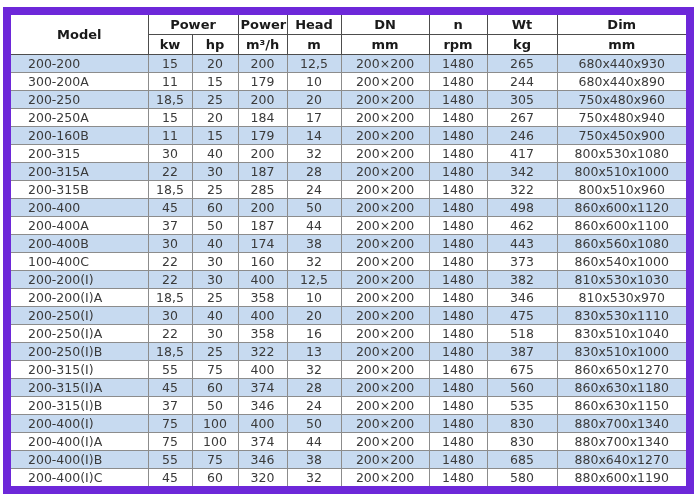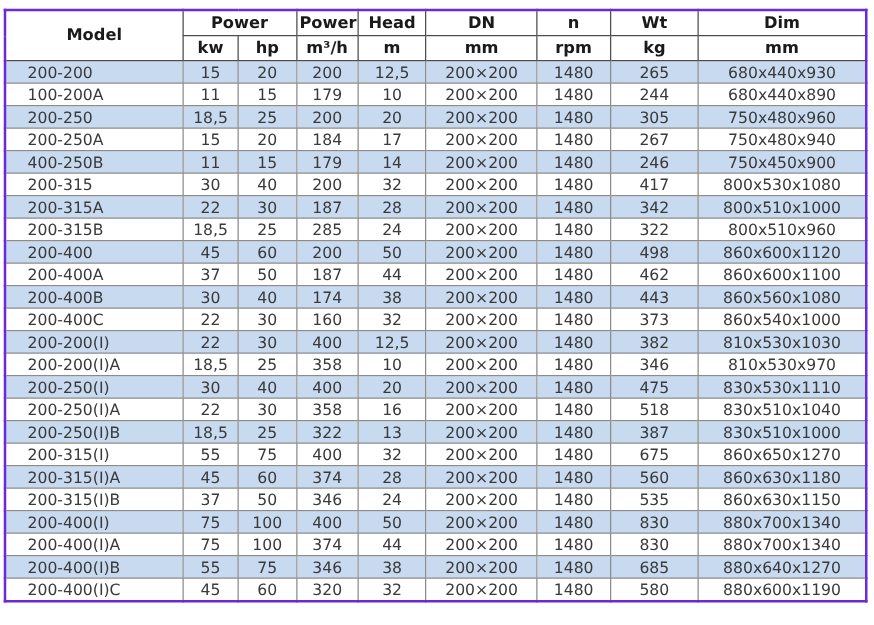--- a/index.html
+++ b/index.html
@@ -17,21 +17,21 @@
     height: 500px;
     background: #ffffff;
   }
   table.spec-table {
     position: absolute;
     left: 3px;
     top: 7px;
     width: 691px;
     border-collapse: collapse;
     table-layout: fixed;
-    border: 2px solid #6d28d9;
+    border: 8px solid #6d28d9;
   }
   table.spec-table th {
     border: 1px solid #4d4d4d;
     background: #ffffff;
     color: #1a1a1a;
     font-weight: bold;
     font-size: 13px;
     text-align: center;
     padding: 0 2px;
     height: 19px;
@@ -105,21 +105,21 @@
           <td>15</td>
           <td>20</td>
           <td>200</td>
           <td>12,5</td>
           <td>200×200</td>
           <td>1480</td>
           <td>265</td>
           <td>680x440x930</td>
         </tr>
         <tr class="plain">
-          <td class="model-cell">100-200A</td>
+          <td class="model-cell">300-200A</td>
           <td>11</td>
           <td>15</td>
           <td>179</td>
           <td>10</td>
           <td>200×200</td>
           <td>1480</td>
           <td>244</td>
           <td>680x440x890</td>
         </tr>
         <tr class="alt">
@@ -138,21 +138,21 @@
           <td>15</td>
           <td>20</td>
           <td>184</td>
           <td>17</td>
           <td>200×200</td>
           <td>1480</td>
           <td>267</td>
           <td>750x480x940</td>
         </tr>
         <tr class="alt">
-          <td class="model-cell">400-250B</td>
+          <td class="model-cell">200-160B</td>
           <td>11</td>
           <td>15</td>
           <td>179</td>
           <td>14</td>
           <td>200×200</td>
           <td>1480</td>
           <td>246</td>
           <td>750x450x900</td>
         </tr>
         <tr class="plain">
@@ -215,21 +215,21 @@
           <td>30</td>
           <td>40</td>
           <td>174</td>
           <td>38</td>
           <td>200×200</td>
           <td>1480</td>
           <td>443</td>
           <td>860x560x1080</td>
         </tr>
         <tr class="plain">
-          <td class="model-cell">200-400C</td>
+          <td class="model-cell">100-400C</td>
           <td>22</td>
           <td>30</td>
           <td>160</td>
           <td>32</td>
           <td>200×200</td>
           <td>1480</td>
           <td>373</td>
           <td>860x540x1000</td>
         </tr>
         <tr class="alt">

